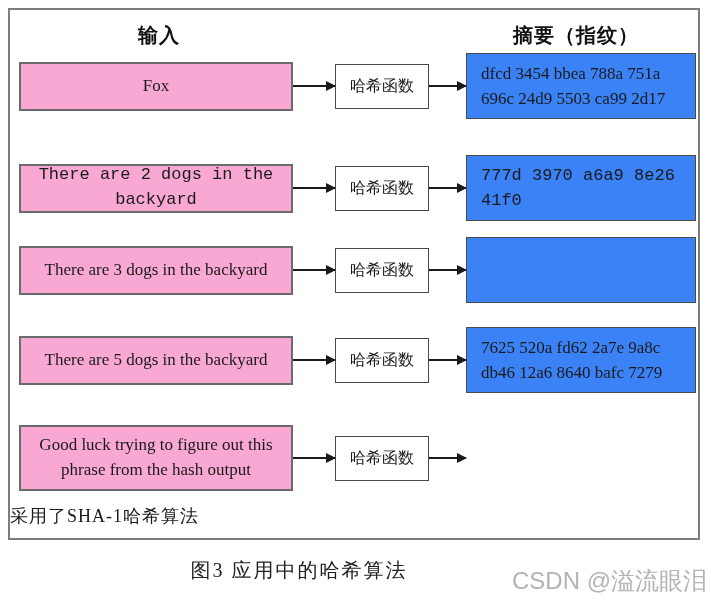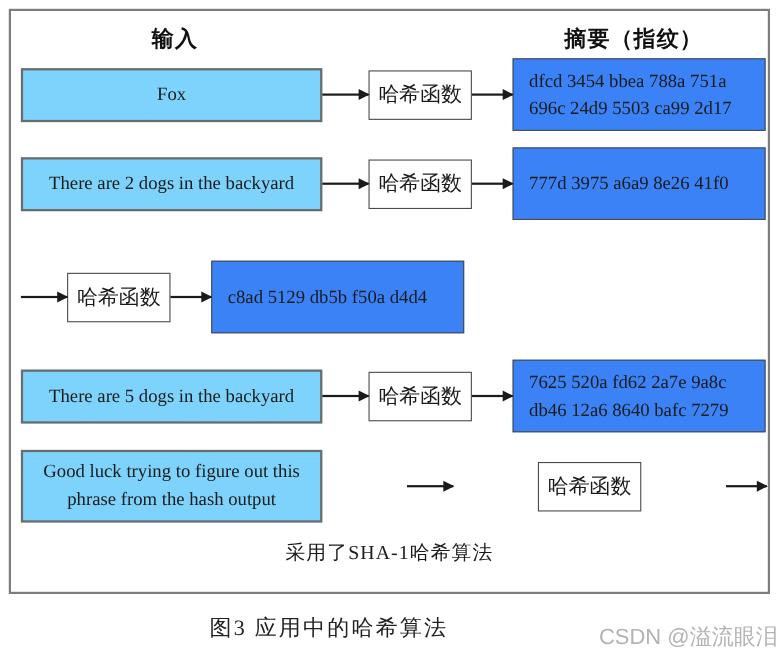--- a/index.html
+++ b/index.html
@@ -40,52 +40,52 @@
 
   .row {
     position: absolute;
     left: 9px;
     width: 678px;
     height: 68px;
     display: flex;
     align-items: center;
   }
   .row-1 { top: 42px; }
-  .row-2 { top: 123px; }
+  .row-2 { top: 144px; font-family: Liberation Mono, monospace; }
   .row-3 { top: 226px; }
   .row-4 { top: 316px; }
-  .row-5 { top: 398px; justify-content: space-between; }
+  .row-5 { top: 414px; }
 
   .input-box {
     flex: none;
     width: 274px;
     height: 49px;
     box-sizing: border-box;
     border: 2px solid #6b6b6b;
     display: flex;
     flex-direction: column;
     justify-content: center;
     align-items: center;
     font-size: 17px;
     line-height: 1.45;
     text-align: center;
-    background: #7dd3fc;
+    background: #f9a8d4;
   }
   .input-box.tall { height: 66px; }
 
   .hash-box {
     flex: none;
     width: 94px;
     height: 45px;
     box-sizing: border-box;
     border: 1px solid #4a4a4a;
     display: flex;
     justify-content: center;
     align-items: center;
-    font-size: 19px;
+    font-size: 16px;
     background: #ffffff;
   }
 
   .digest-box {
     flex: none;
     width: 230px;
     height: 66px;
     box-sizing: border-box;
     border: 1px solid #4a4a4a;
     display: flex;
@@ -114,44 +114,43 @@
     width: 0;
     height: 0;
     border-left: 10px solid #1a1a1a;
     border-top: 5px solid transparent;
     border-bottom: 5px solid transparent;
   }
 
   .algo-note {
     position: absolute;
     left: 0;
-    bottom: 24px;
+    bottom: 10px;
     width: 100%;
-    text-align: center;
     font-size: 18px;
     letter-spacing: 1px;
   }
 
   .caption {
     position: absolute;
     left: 0;
     top: 557px;
     width: 598px;
     text-align: center;
     font-size: 20px;
     letter-spacing: 2px;
     color: #222222;
   }
 
   .watermark {
     position: absolute;
     right: 4px;
     top: 565px;
     font-family: "Liberation Sans", sans-serif;
-    font-size: 20px;
+    font-size: 24px;
     color: #b3b3b3;
     white-space: nowrap;
   }
 
   span:empty { display: none; }
 </style>
 </head>
 <body>
 
 <div class="frame">
@@ -179,32 +178,35 @@
     <div class="input-box">
       <span>There are 2 dogs in the backyard</span>
 
     </div>
     <div class="arrow arrow-1"></div>
     <div class="hash-box">
       <span>哈希函数</span>
     </div>
     <div class="arrow arrow-2"></div>
     <div class="digest-box">
-      <span>777d 3975 a6a9 8e26 41f0</span>
+      <span>777d 3970 a6a9 8e26 41f0</span>
     </div>
   </div>
 
   <div class="row row-3">
-    <div class="arrow arrow-1"></div>
-    <div class="hash-box">
-      <span>哈希函数</span>
-    </div>
-    <div class="arrow arrow-2"></div>
-    <div class="digest-box">
-      <span>c8ad 5129 db5b f50a d4d4</span>
+    <div class="input-box">
+      <span>There are 3 dogs in the backyard</span>
+
+    </div>
+    <div class="arrow arrow-1"></div>
+    <div class="hash-box">
+      <span>哈希函数</span>
+    </div>
+    <div class="arrow arrow-2"></div>
+    <div class="digest-box">
     </div>
   </div>
 
   <div class="row row-4">
     <div class="input-box">
       <span>There are 5 dogs in the backyard</span>
 
     </div>
     <div class="arrow arrow-1"></div>
     <div class="hash-box">

